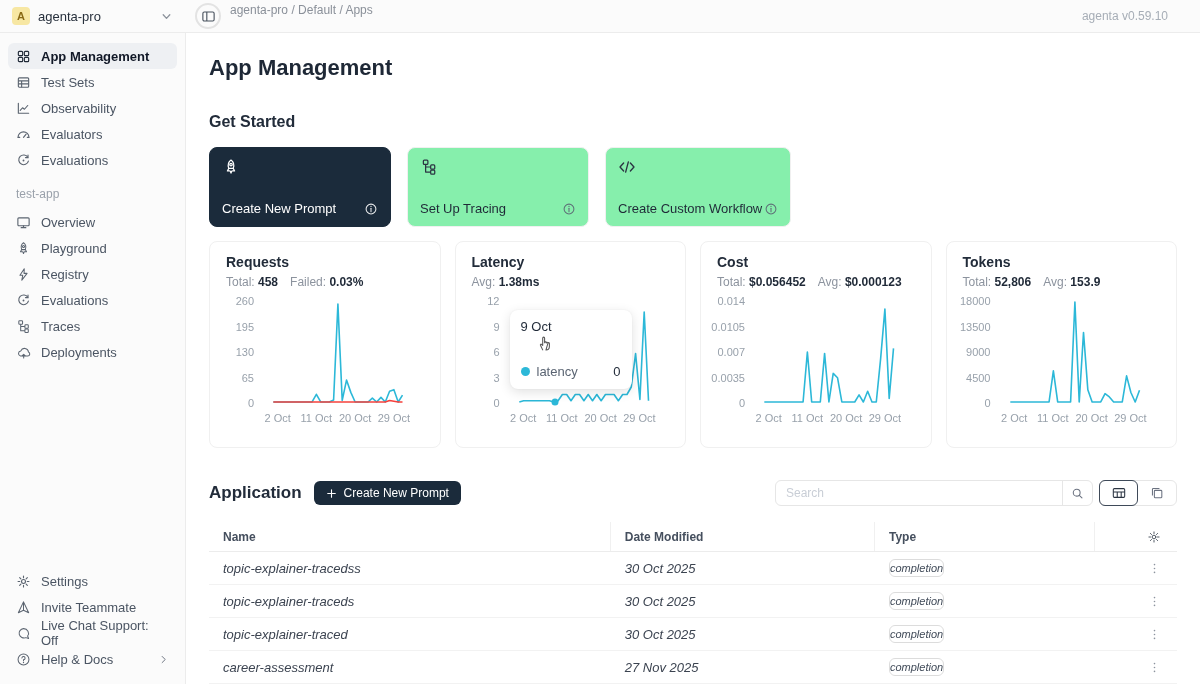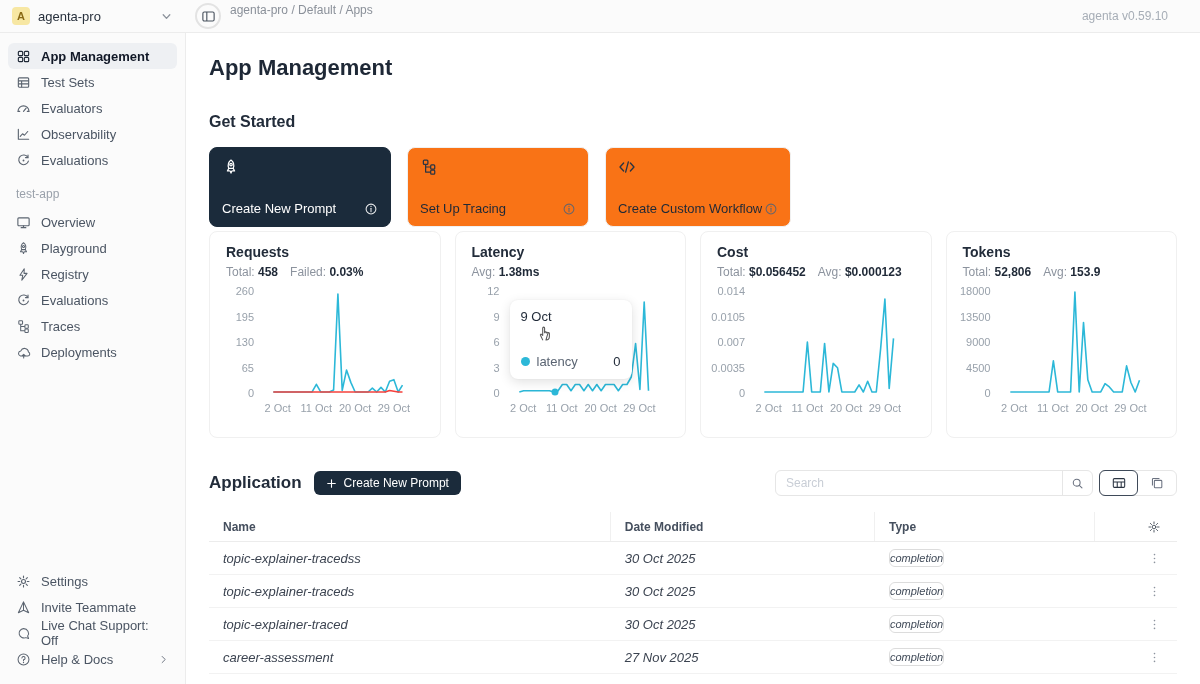--- a/index.html
+++ b/index.html
@@ -37,30 +37,30 @@
 
   
   .main { position:absolute; left:186px; top:33px; right:0; bottom:0; background:#fff;
     padding:0 23px; overflow:hidden; }
   .page-title { font-size:22px; font-weight:700; margin:22px 0 0; color:#1e2836; }
   .section-title { font-size:16px; font-weight:700; margin:32px 0 0; color:#222c3a; }
 
   .gs-row { display:flex; gap:16px; margin-top:16px; }
   .gs-card { width:182px; height:80px; border-radius:8px; padding:10px 12px;
     display:flex; flex-direction:column; justify-content:space-between;
-    border:1px solid #f0f0f0; background:#f97316; cursor:pointer; }
+    border:1px solid #f0f0f0; background:#86efac; cursor:pointer; }
   .gs-card.dark { background:#1b2b3b; border-color:#1b2b3b; color:#fff; }
   .gs-card.wide { width:186px; }
   .gs-bottom { display:flex; align-items:center; justify-content:space-between;
     font-size:13px; font-weight:500; }
   .gs-icon { width:18px; height:18px; }
   .info-ic { width:14px; height:14px; opacity:.9; }
 
   
-  .stats-row { display:flex; gap:14px; margin-top:4px; }
+  .stats-row { display:flex; gap:14px; margin-top:14px; }
   .stat-card { flex:1; height:207px; border:1px solid #f0f0f0; border-radius:8px;
     padding:12px 16px; position:relative; background:#fff; }
   .card-title { font-size:14px; font-weight:700; color:#222c3a; }
   .card-stats { display:flex; gap:12px; font-size:12px; color:#8c939e; margin-top:5px; }
   .card-stats b { color:#1f2937; font-weight:700; }
   .chart { display:flex; margin-top:12px; height:102px; }
   .ylabels { width:36px; position:relative; font-size:11px; color:#98a1ab; flex:0 0 auto; }
   .ytick { position:absolute; right:8px; transform:translateY(-50%); }
   .plot { flex:1; position:relative; }
   .plot svg { width:100%; height:100%; overflow:visible; display:block; }
@@ -147,33 +147,33 @@
     <span>App Management</span>
   </div>
   <div class="side-item">
     <svg class="ic" viewBox="0 0 16 16" fill="none" stroke="currentColor" stroke-width="1.2">
         <rect x="2.5" y="3" width="11" height="10" rx="1"></rect>
         <path d="M2.5 6.2 H13.5 M2.5 9.4 H13.5 M6 6.2 V13"></path>
       </svg>
     <span>Test Sets</span>
   </div>
   <div class="side-item">
+    <svg class="ic" viewBox="0 0 16 16" fill="none" stroke="currentColor" stroke-width="1.2" stroke-linecap="round" stroke-linejoin="round">
+        <path d="M2.5 2.5 V13 H13.5"></path>
+        <path d="M4.5 10 L7 7.2 L9 8.8 L12.5 4.8"></path>
+      </svg>
+    <span>Observability</span>
+  </div>
+  <div class="side-item">
     <svg class="ic" viewBox="0 0 16 16" fill="none" stroke="currentColor" stroke-width="1.2" stroke-linecap="round">
         <path d="M2.2 11 A5.8 5.8 0 0 1 13.8 11"></path>
         <path d="M8 11 L10.8 7.6"></path>
         <path d="M2.2 11 H4 M12 11 H13.8"></path>
       </svg>
     <span>Evaluators</span>
-  </div>
-  <div class="side-item">
-    <svg class="ic" viewBox="0 0 16 16" fill="none" stroke="currentColor" stroke-width="1.2" stroke-linecap="round" stroke-linejoin="round">
-        <path d="M2.5 2.5 V13 H13.5"></path>
-        <path d="M4.5 10 L7 7.2 L9 8.8 L12.5 4.8"></path>
-      </svg>
-    <span>Observability</span>
   </div>
   <div class="side-item">
     <svg class="ic" viewBox="0 0 16 16" fill="none" stroke="currentColor" stroke-width="1.2" stroke-linecap="round">
         <path d="M12.6 4.6 A5.2 5.2 0 1 0 13.2 8.6"></path>
         <path d="M12.8 2.2 L12.8 4.9 L10.1 4.9"></path>
         <circle cx="8" cy="8" r="1" fill="currentColor" stroke="none"></circle>
       </svg>
     <span>Evaluations</span>
   </div>
 

